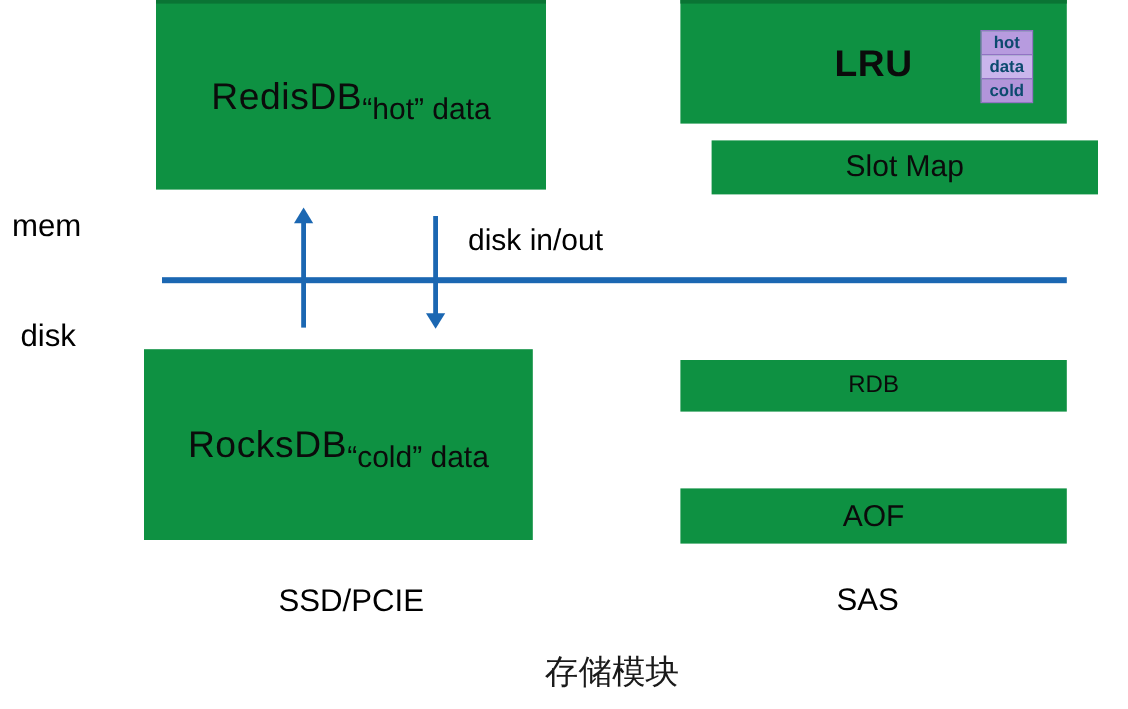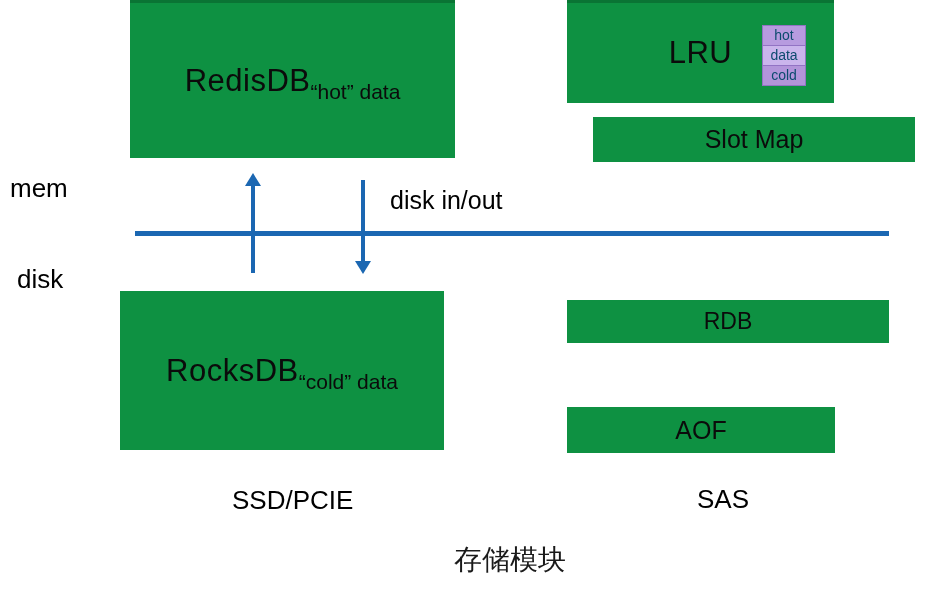--- a/index.html
+++ b/index.html
@@ -25,29 +25,29 @@
     align-items: center;
     justify-content: center;
     color: #0b0b0b;
   }
   .gbox.topcut { border-top: 3px solid var(--box-green-edge, #0a7434); }
   .box-title {
     font-size: 31px;
     letter-spacing: 0.5px;
   }
   .box-sub {
-    font-size: 21px;
+    font-size: 25px;
     margin-top: 22px;
   }
   .redis  { left: 130px; top: 0;     width: 325px; height: 158px; }
-  .lru    { left: 567px; top: 0;     width: 267px; height: 103px; }
+  .lru    { left: 567px; top: 0;     width: 322px; height: 103px; font-weight: bold; }
   .slot   { left: 593px; top: 117px; width: 322px; height: 45px;  font-size: 25px; }
   .rocks  { left: 120px; top: 291px; width: 324px; height: 159px; }
-  .rdb    { left: 567px; top: 300px; width: 322px; height: 43px;  font-size: 23px; }
-  .aof    { left: 567px; top: 407px; width: 268px; height: 46px;  font-size: 25px; }
+  .rdb    { left: 567px; top: 300px; width: 322px; height: 43px;  font-size: 20px; }
+  .aof    { left: 567px; top: 407px; width: 322px; height: 46px;  font-size: 25px; }
 
   .legend {
     position: absolute;
     top: 22px;
     right: 28px;
     width: 44px;
     border: 1px solid var(--legend-border, #9273c4);
     box-sizing: border-box;
   }
   .legend .cell {

